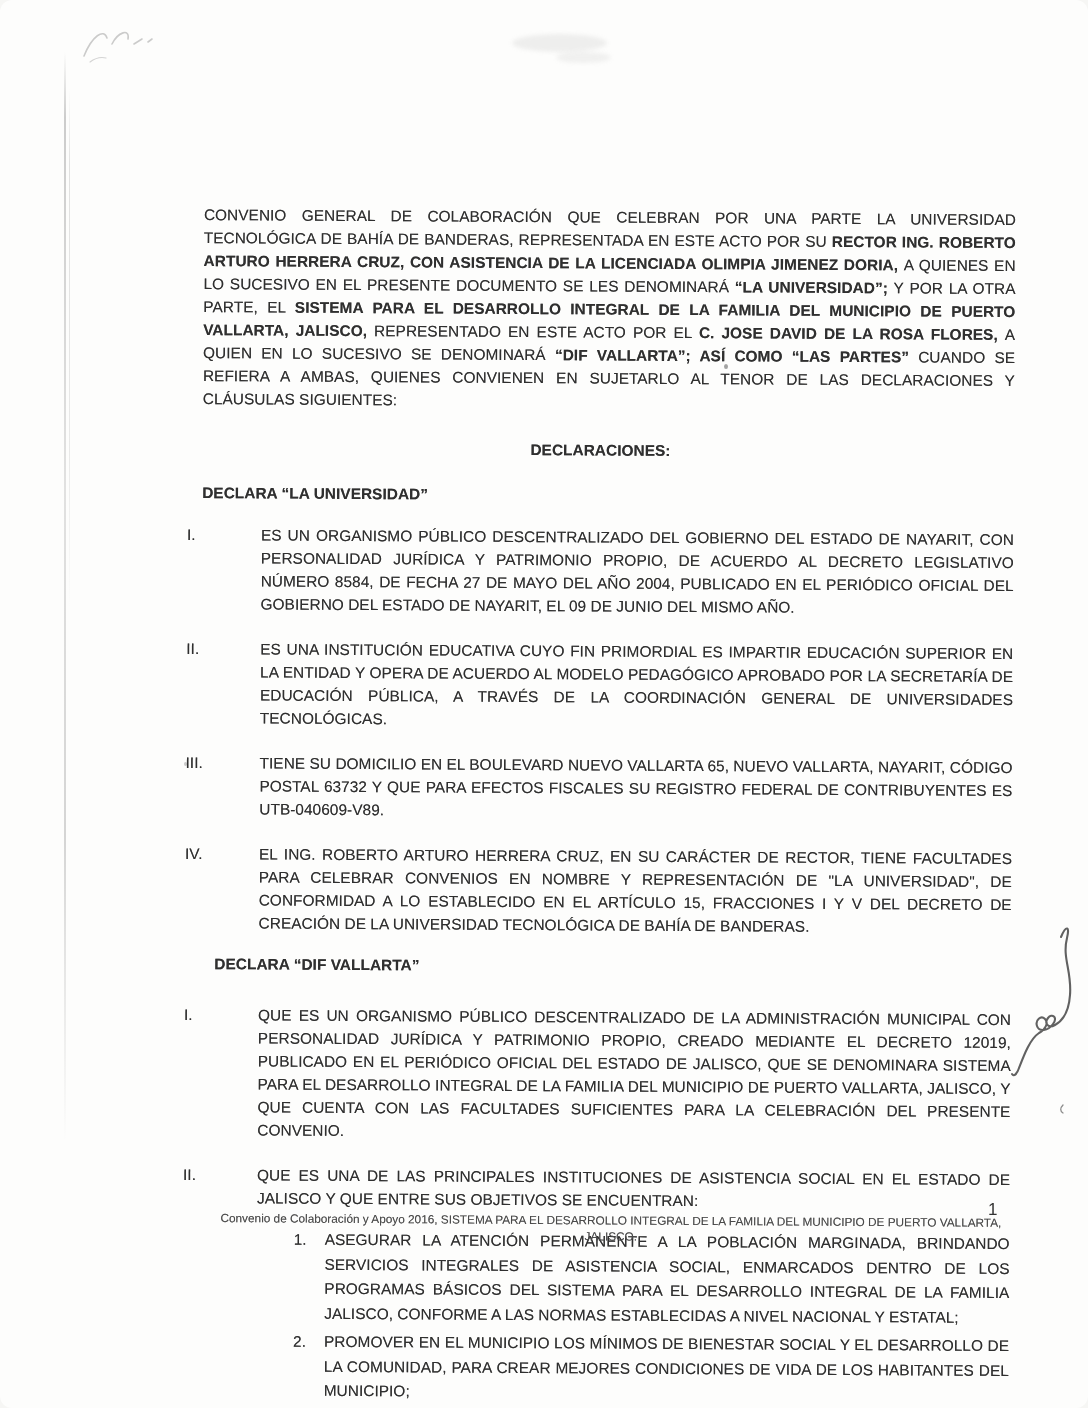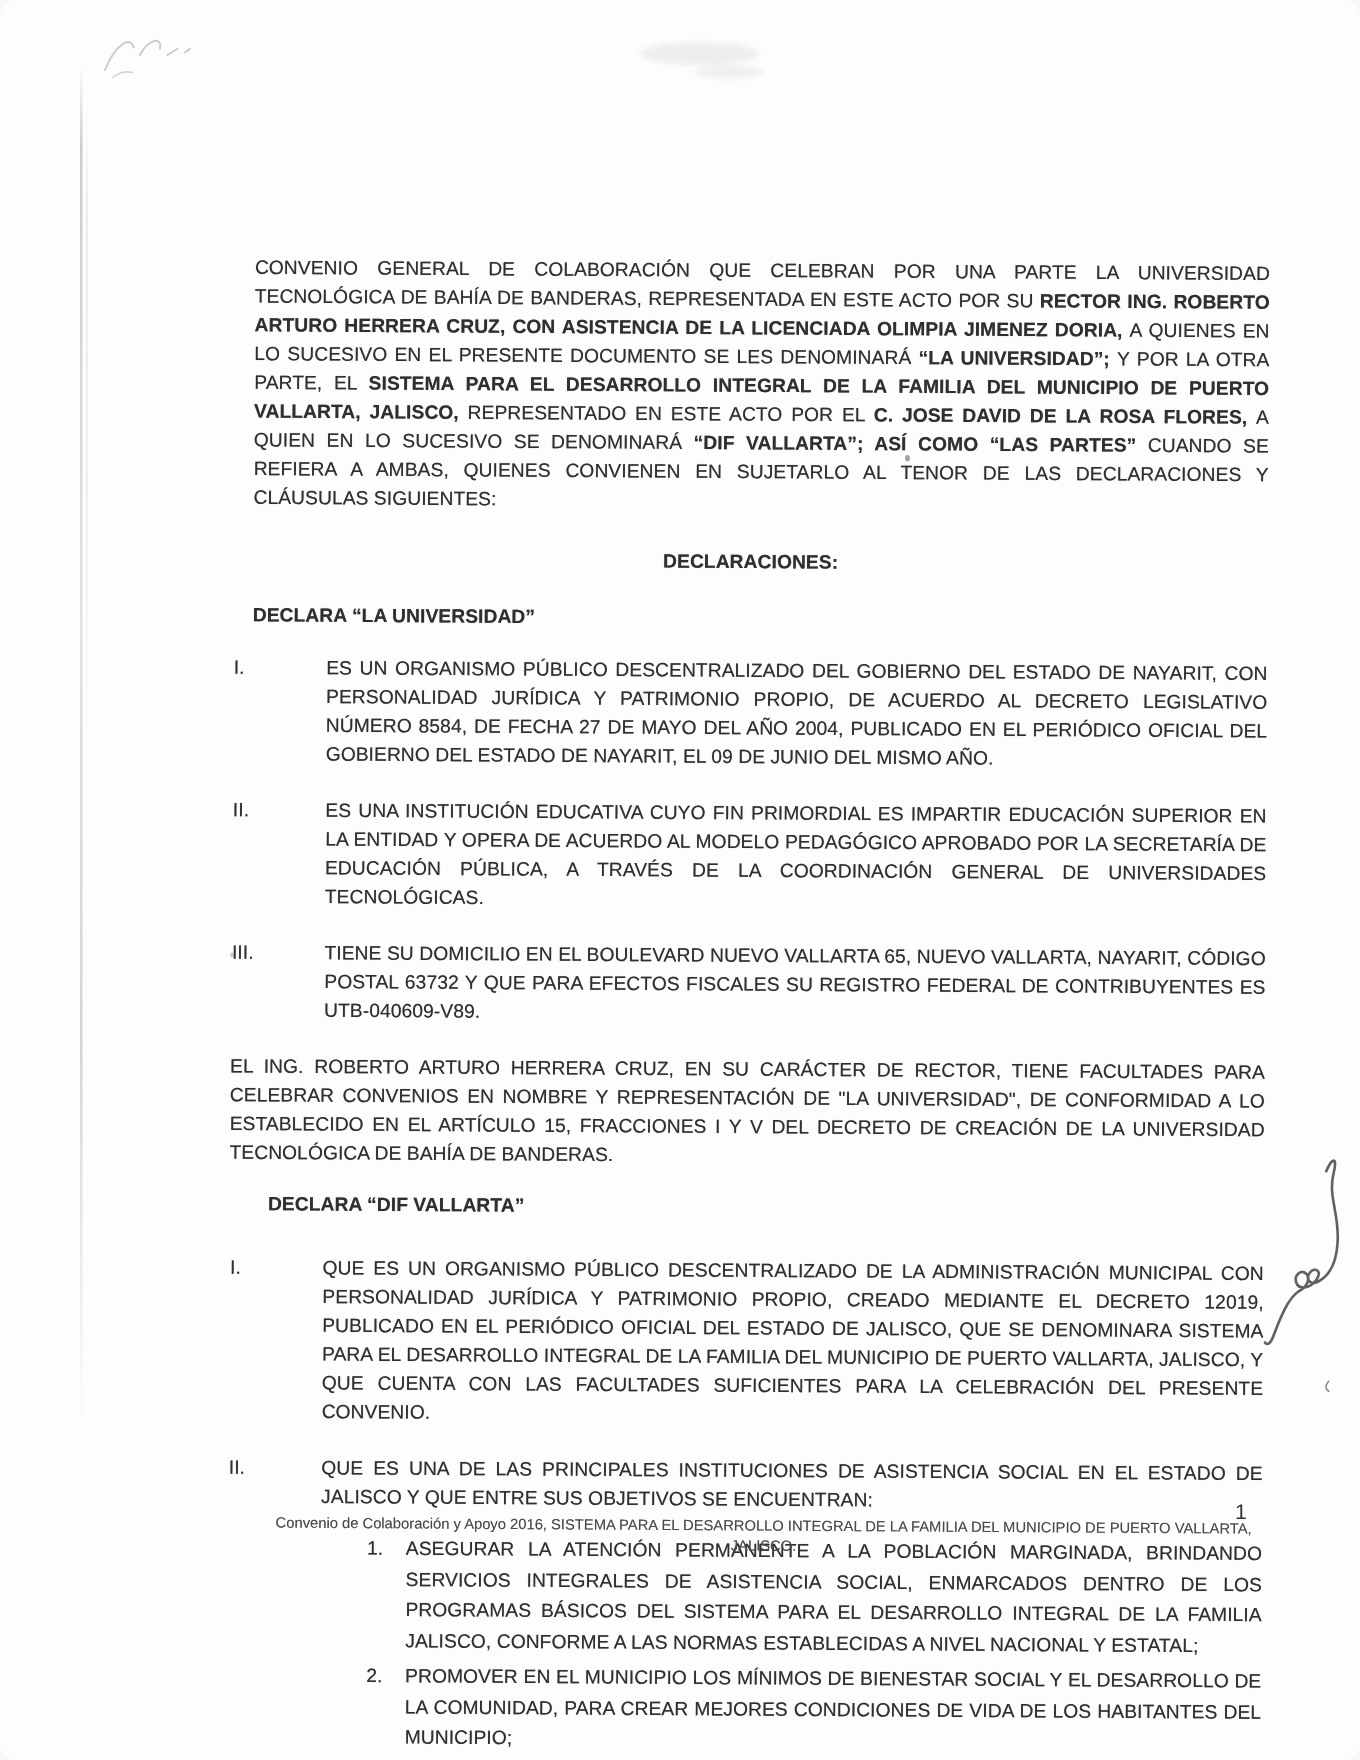--- a/index.html
+++ b/index.html
@@ -104,20 +104,21 @@
     </div>
     <div class="item">
       <div class="num">II.</div>
       <div class="txt">ES UNA INSTITUCIÓN EDUCATIVA CUYO FIN PRIMORDIAL ES IMPARTIR EDUCACIÓN SUPERIOR EN LA ENTIDAD Y OPERA DE ACUERDO AL MODELO PEDAGÓGICO APROBADO POR LA SECRETARÍA DE EDUCACIÓN PÚBLICA, A TRAVÉS DE LA COORDINACIÓN GENERAL DE UNIVERSIDADES TECNOLÓGICAS.</div>
     </div>
     <div class="item">
       <div class="num">III.</div>
       <div class="txt">TIENE SU DOMICILIO EN EL BOULEVARD NUEVO VALLARTA 65, NUEVO VALLARTA, NAYARIT, CÓDIGO POSTAL 63732 Y QUE PARA EFECTOS FISCALES SU REGISTRO FEDERAL DE CONTRIBUYENTES ES UTB-040609-V89.</div>
     </div>
     <div class="item tight">
+      <div class="num">IV.</div>
       <div class="txt">EL ING. ROBERTO ARTURO HERRERA CRUZ, EN SU CARÁCTER DE RECTOR, TIENE FACULTADES PARA CELEBRAR CONVENIOS EN NOMBRE Y REPRESENTACIÓN DE "LA UNIVERSIDAD", DE CONFORMIDAD A LO ESTABLECIDO EN EL ARTÍCULO 15, FRACCIONES I Y V DEL DECRETO DE CREACIÓN DE LA UNIVERSIDAD TECNOLÓGICA DE BAHÍA DE BANDERAS.</div>
     </div>
 
     <div class="h-declara dif">DECLARA “DIF VALLARTA”</div>
 
     <div class="item">
       <div class="num">I.</div>
       <div class="txt">QUE ES UN ORGANISMO PÚBLICO DESCENTRALIZADO DE LA ADMINISTRACIÓN MUNICIPAL CON PERSONALIDAD JURÍDICA Y PATRIMONIO PROPIO, CREADO MEDIANTE EL DECRETO 12019, PUBLICADO EN EL PERIÓDICO OFICIAL DEL ESTADO DE JALISCO, QUE SE DENOMINARA SISTEMA PARA EL DESARROLLO INTEGRAL DE LA FAMILIA DEL MUNICIPIO DE PUERTO VALLARTA, JALISCO, Y QUE CUENTA CON LAS FACULTADES SUFICIENTES PARA LA CELEBRACIÓN DEL PRESENTE CONVENIO.</div>
     </div>
     <div class="item tight">

